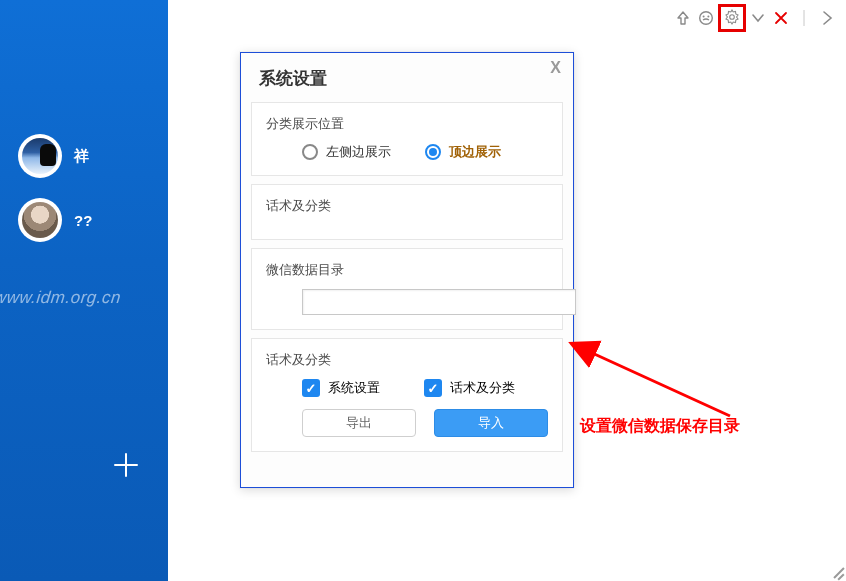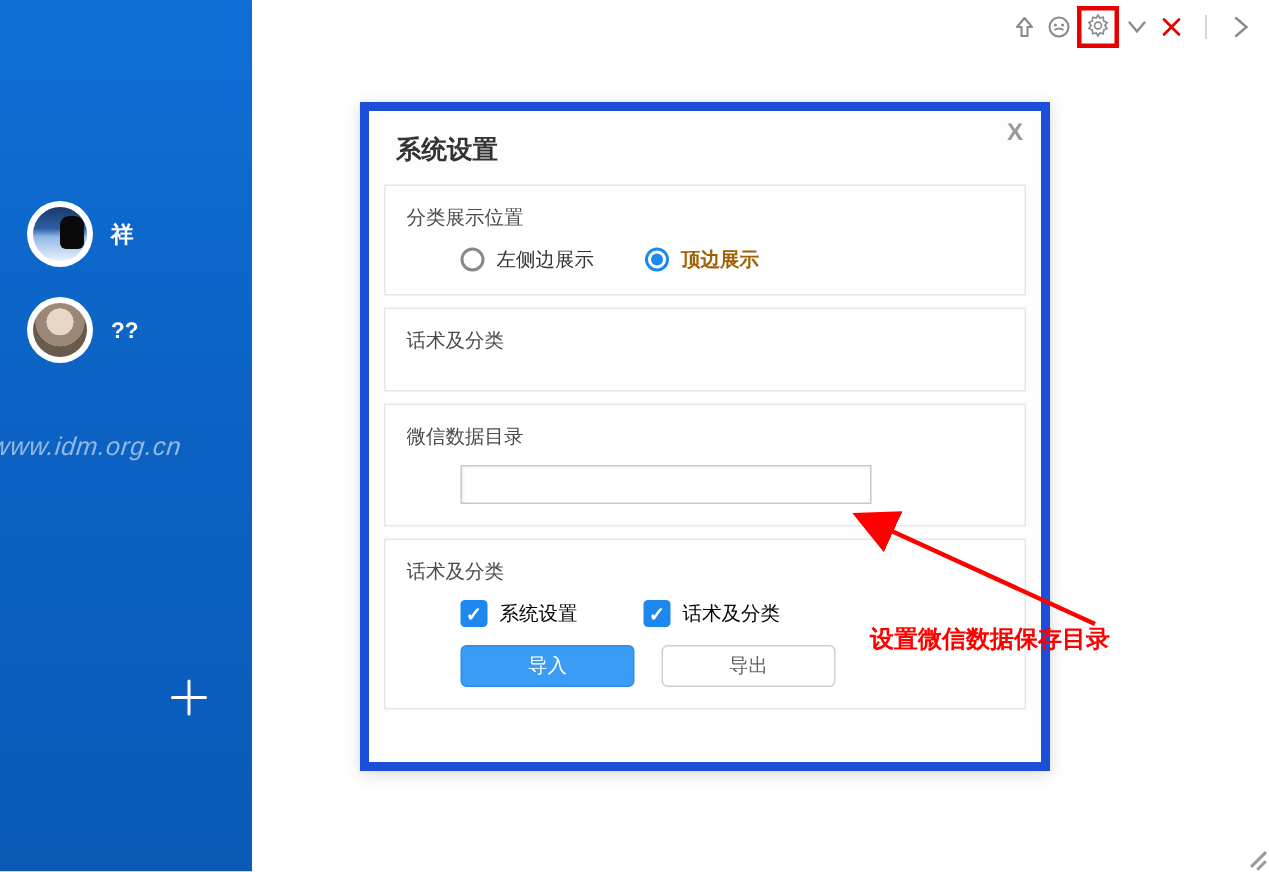--- a/index.html
+++ b/index.html
@@ -87,24 +87,24 @@
     position: absolute;
     left: 106px; bottom: 96px;
     width: 40px; height: 40px;
     display: flex; align-items: center; justify-content: center;
   }
   .plus svg { display:block; }
 
   
   .modal {
     position: absolute;
-    left: 240px; top: 68px;
-    width: 460px;
+    left: 240px; top: 52px;
+    width: 334px;
     background: #fdfdfd;
-    border: 6px solid #1d4ed8;
+    border: 1px solid #1d4ed8;
     box-shadow: 0 2px 10px rgba(0,0,0,0.15), 0 0 0 1px rgba(0,0,0,0.02);
   }
   .modal-header {
     padding: 14px 18px 12px 18px;
     font-size: 17px; font-weight: 600;
     color: #333;
     position: relative;
   }
   .modal-close {
     position: absolute;
@@ -293,22 +293,22 @@
           <label class="chk">
             <span class="box">✓</span>
             <span>系统设置</span>
           </label>
           <label class="chk">
             <span class="box">✓</span>
             <span>话术及分类</span>
           </label>
         </div>
         <div class="btn-row">
+          <div class="btn btn-secondary">导出</div>
           <div class="btn btn-primary">导入</div>
-          <div class="btn btn-secondary">导出</div>
         </div>
       </div>
 
     </div>
   </div>
 
   <svg class="arrow" width="230" height="150">
     <defs>
       <marker id="ah" markerWidth="12" markerHeight="12" refX="2" refY="5" orient="auto">
         <path d="M0,0 L10,5 L0,10 Z" fill="#ff0000"></path>

